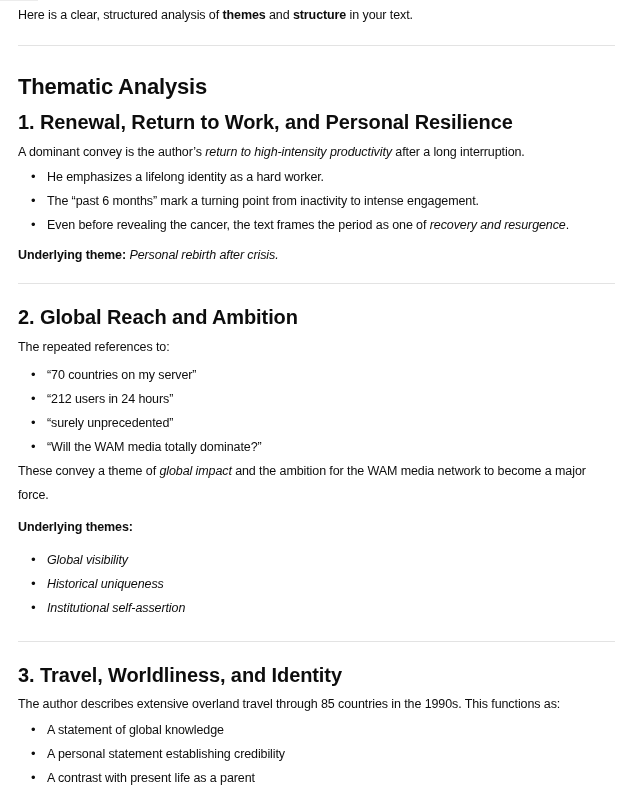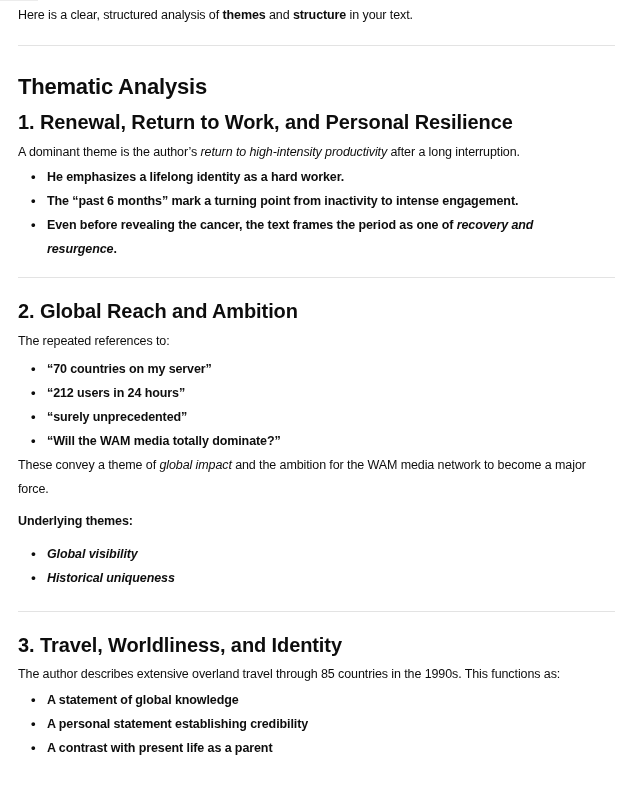--- a/index.html
+++ b/index.html
@@ -31,21 +31,21 @@
   em { font-style: italic; }
   hr {
     border: 0; border-top: 1px solid #e3e3e3; height: 0;
     margin: 0; margin-right: -10px;
   }
   ul {
     list-style: none;
     padding-left: 13px;
     font-size: 12.5px; line-height: 24px; letter-spacing: -0.1px;
   }
-  li { position: relative; padding-left: 16px; font-weight: bold; }
+  li { position: relative; padding-left: 16px; }
   li::before {
     content: "\2022";
     position: absolute; left: 0; top: 0;
     font-size: 13px;
   }
   li.em-item { font-style: italic; }
 
   .mt0 { margin-top: 0; }    .mt1 { margin-top: 1px; }
   .mt2 { margin-top: 2px; }  .mt3 { margin-top: 3px; }
   .mt4 { margin-top: 4px; }  .mt5 { margin-top: 5px; }
@@ -62,42 +62,44 @@
 
   <div class="text-col">
 
     <p class="mt3"><span>Here is a clear, structured analysis of </span><strong>themes</strong><span> and </span><strong>structure</strong><span> in your text.</span></p>
 
     <hr class="mt18">
 
     <h1 class="mt26">Thematic Analysis</h1>
 
     <h3 class="mt8">1. Renewal, Return to Work, and Personal Resilience</h3>
-    <p class="mt6"><span>A dominant theme is the author’s </span><em>return to high-intensity productivity</em><span> after a long interruption.</span></p>
+    <p class="mt6"><span>A dominant convey is the author’s </span><em>return to high-intensity productivity</em><span> after a long interruption.</span></p>
     <ul class="mt1">
       <li>He emphasizes a lifelong identity as a hard worker.</li>
       <li>The “past 6 months” mark a turning point from inactivity to intense engagement.</li>
       <li><span>Even before revealing the cancer, the text frames the period as one of </span><em>recovery and resurgence</em><span>.</span></li>
     </ul>
+    <p class="mt6"><strong>Underlying theme: </strong><em>Personal rebirth after crisis.</em></p>
 
     <hr class="mt16">
 
     <h3 class="mt21">2. Global Reach and Ambition</h3>
     <p class="mt6">The repeated references to:</p>
     <ul class="mt4">
       <li>“70 countries on my server”</li>
       <li>“212 users in 24 hours”</li>
       <li>“surely unprecedented”</li>
       <li>“Will the WAM media totally dominate?”</li>
     </ul>
     <p class="mt0"><span>These convey a theme of </span><em>global impact</em><span> and the ambition for the WAM media network to become a major force.</span></p>
     <p class="mt8"><strong>Underlying themes:</strong></p>
     <ul class="mt9">
       <li class="em-item">Global visibility</li>
       <li class="em-item">Historical uniqueness</li>
+      <li class="em-item">Institutional self-assertion</li>
     </ul>
 
     <hr class="mt21">
 
     <h3 class="mt21">3. Travel, Worldliness, and Identity</h3>
     <p class="mt5">The author describes extensive overland travel through 85 countries in the 1990s. This functions as:</p>
     <ul class="mt2">
       <li>A statement of global knowledge</li>
       <li>A personal statement establishing credibility</li>
       <li>A contrast with present life as a parent</li>

